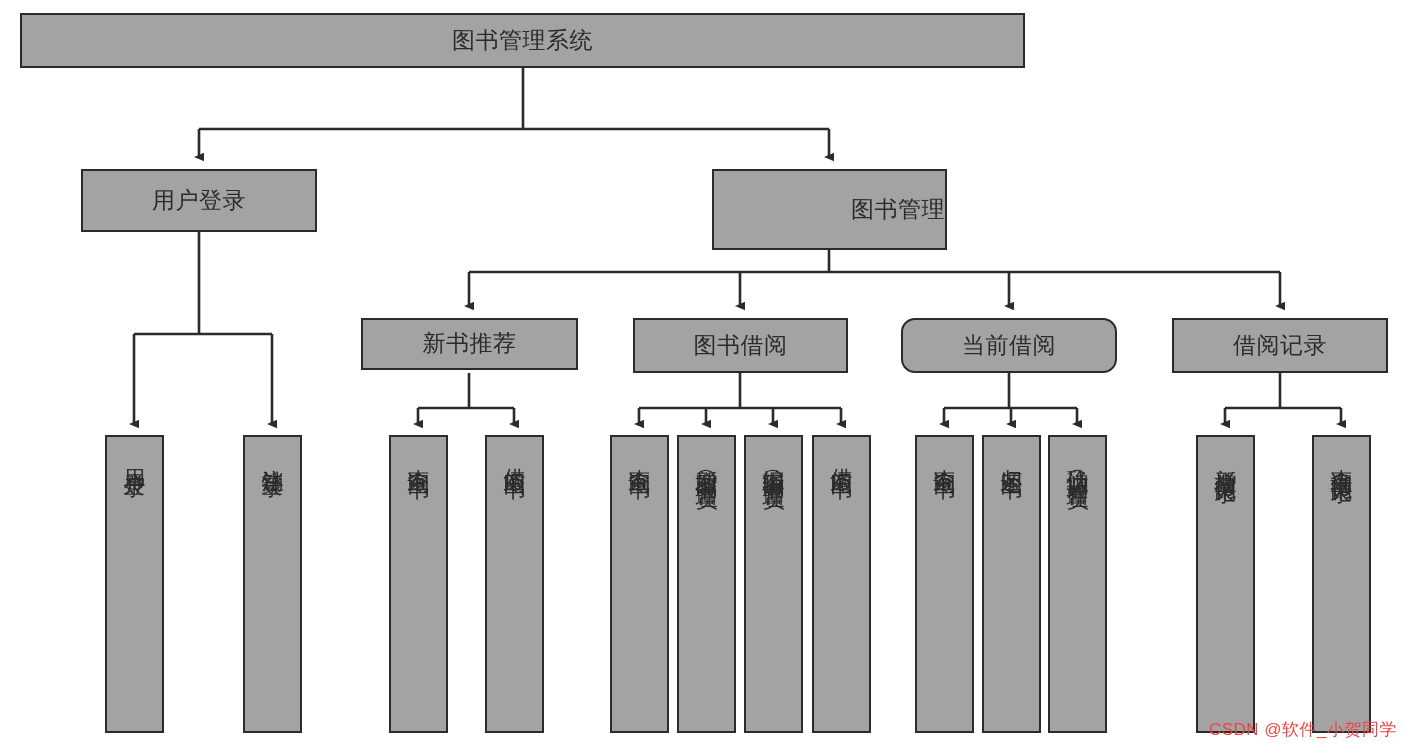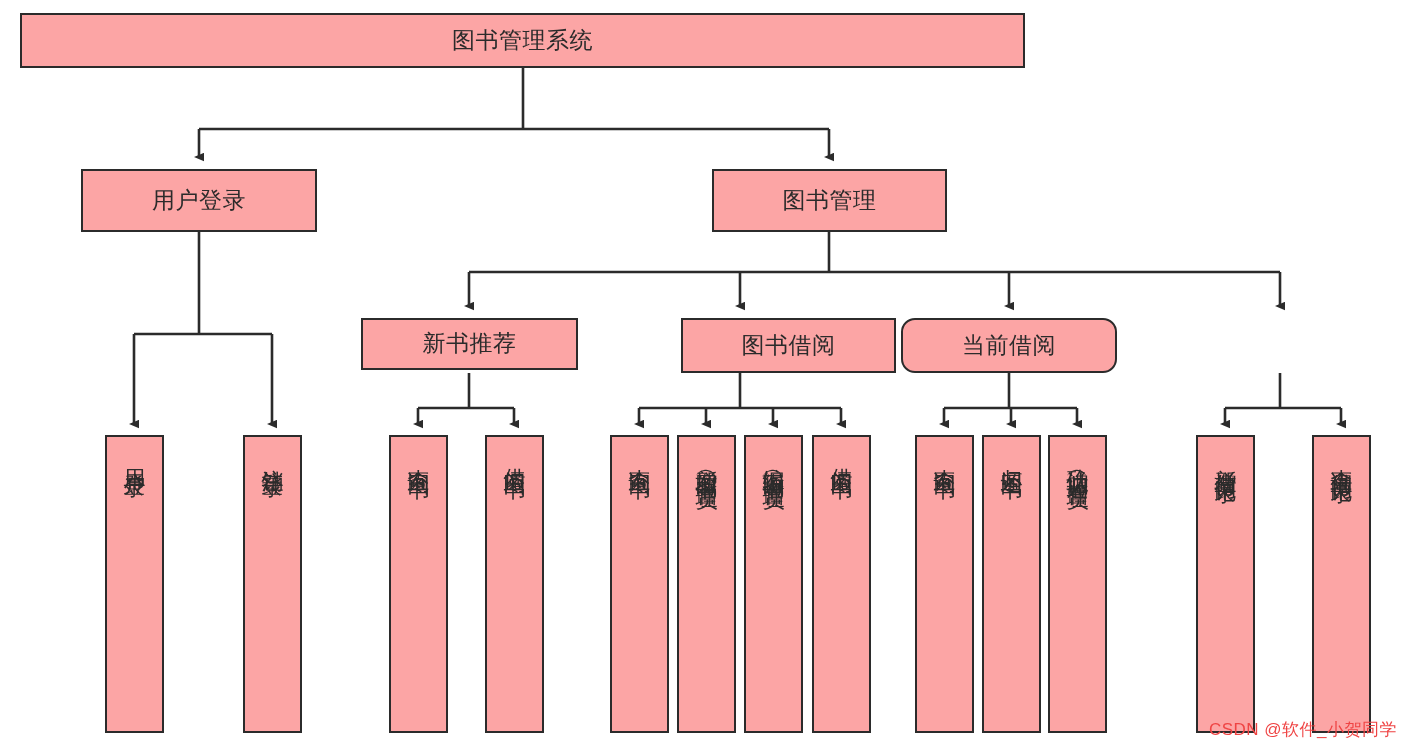--- a/index.html
+++ b/index.html
@@ -21,21 +21,21 @@
     position: absolute;
     left: 0;
     top: 0;
     width: 1405px;
     height: 747px;
     pointer-events: none;
   }
   .node {
     position: absolute;
     box-sizing: border-box;
-    background: #fca5a5;
+    background: #a3a3a3;
     border: 2.5px solid #2b2b2b;
     display: flex;
     align-items: center;
     justify-content: center;
     color: #2b2b2b;
     z-index: 2;
   }
   .node-label {
     display: block;
     text-align: center;
@@ -128,33 +128,36 @@
     </g>
   </svg>
 
   <div class="node root horiz" style="left:20px; top:13px; width:1005px; height:55px;">
     <span class="node-label">图书管理系统</span>
   </div>
 
   <div class="node horiz" style="left:81px; top:169px; width:236px; height:63px;">
     <span class="node-label">用户登录</span>
   </div>
-  <div class="node horiz" style="left:712px; top:169px; width:235px; height:63px;">
+  <div class="node horiz" style="left:712px; top:169px; width:235px; height:81px;justify-content:flex-end;">
     <span class="node-label">图书管理</span>
   </div>
 
   <div class="node horiz" style="left:361px; top:318px; width:217px; height:52px;">
     <span class="node-label">新书推荐</span>
   </div>
-  <div class="node horiz" style="left:633px; top:318px; width:215px; height:55px;margin-left:48px;">
+  <div class="node horiz" style="left:633px; top:318px; width:215px; height:55px;">
     <span class="node-label">图书借阅</span>
   </div>
   <div class="node horiz" style="left:901px; top:318px; width:216px; height:55px;border-radius:14px;">
     <span class="node-label">当前借阅</span>
   </div>
+  <div class="node horiz" style="left:1172px; top:318px; width:216px; height:55px;">
+    <span class="node-label">借阅记录</span>
+  </div>
 
   <div class="node vert" style="left:105px; top:435px; width:59px; height:298px;">
     <span class="node-label">用户登录</span>
   </div>
   <div class="node vert" style="left:243px; top:435px; width:59px; height:298px;">
     <span class="node-label">注销登录</span>
   </div>
 
   <div class="node vert" style="left:389px; top:435px; width:59px; height:298px;">
     <span class="node-label">查询图书</span>

